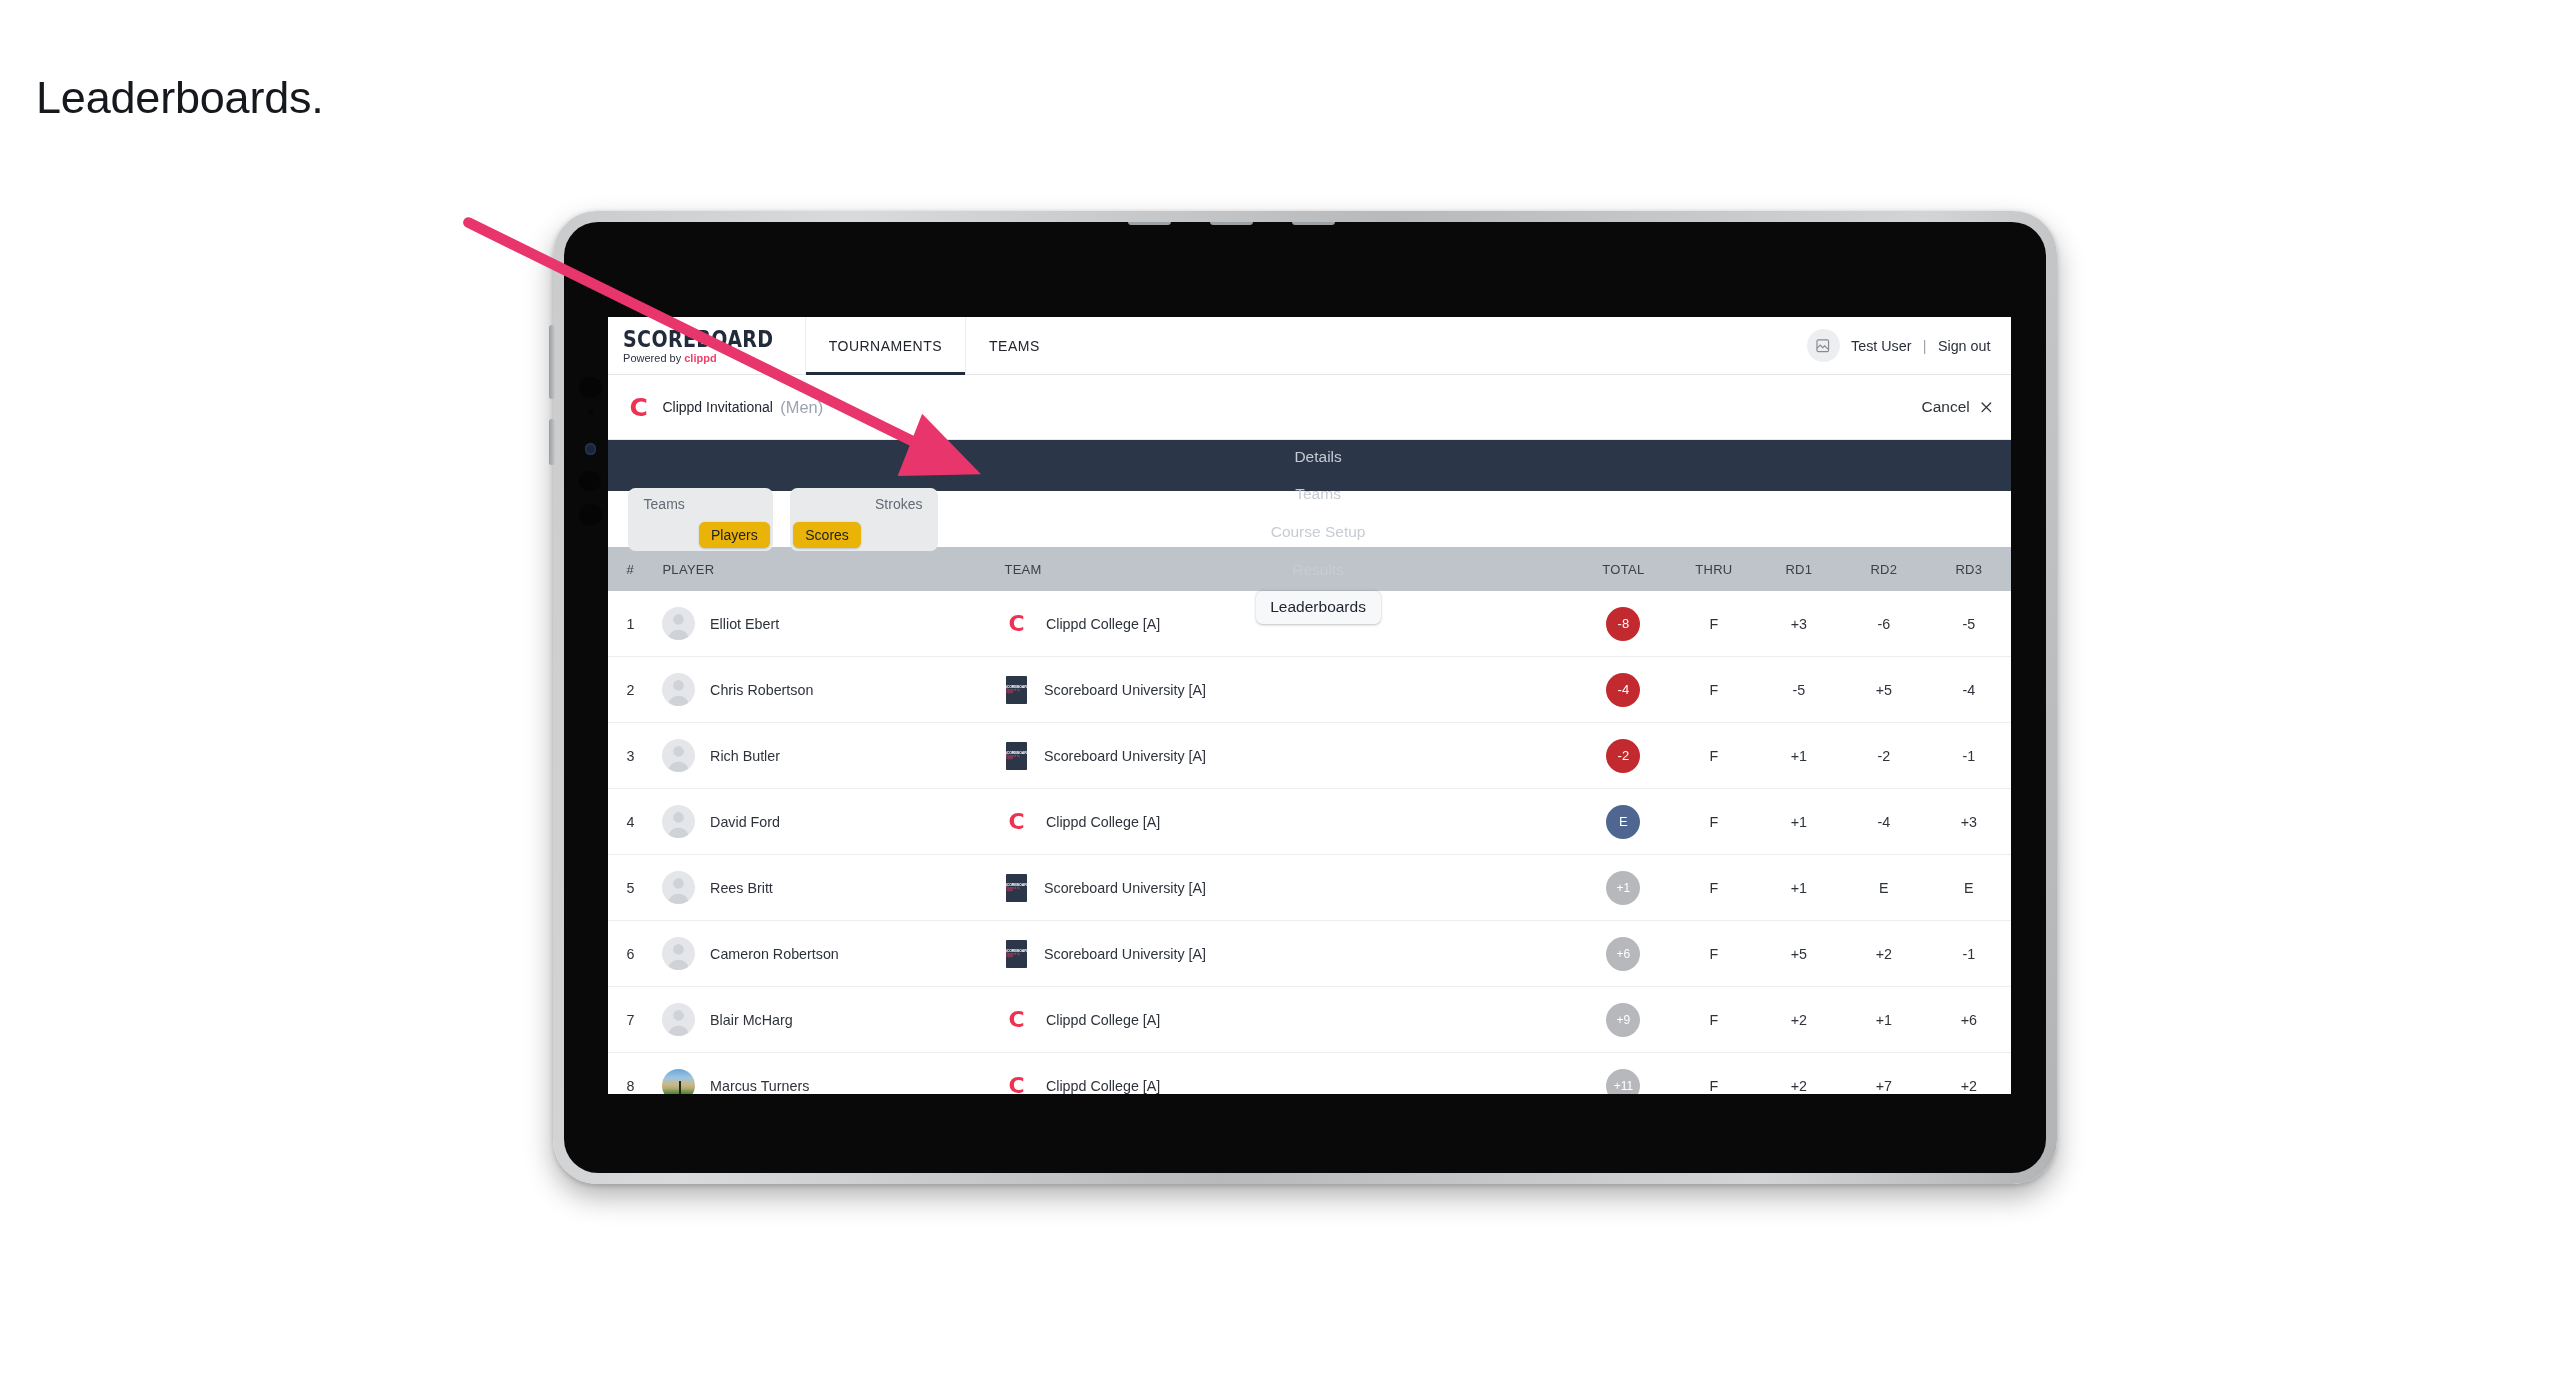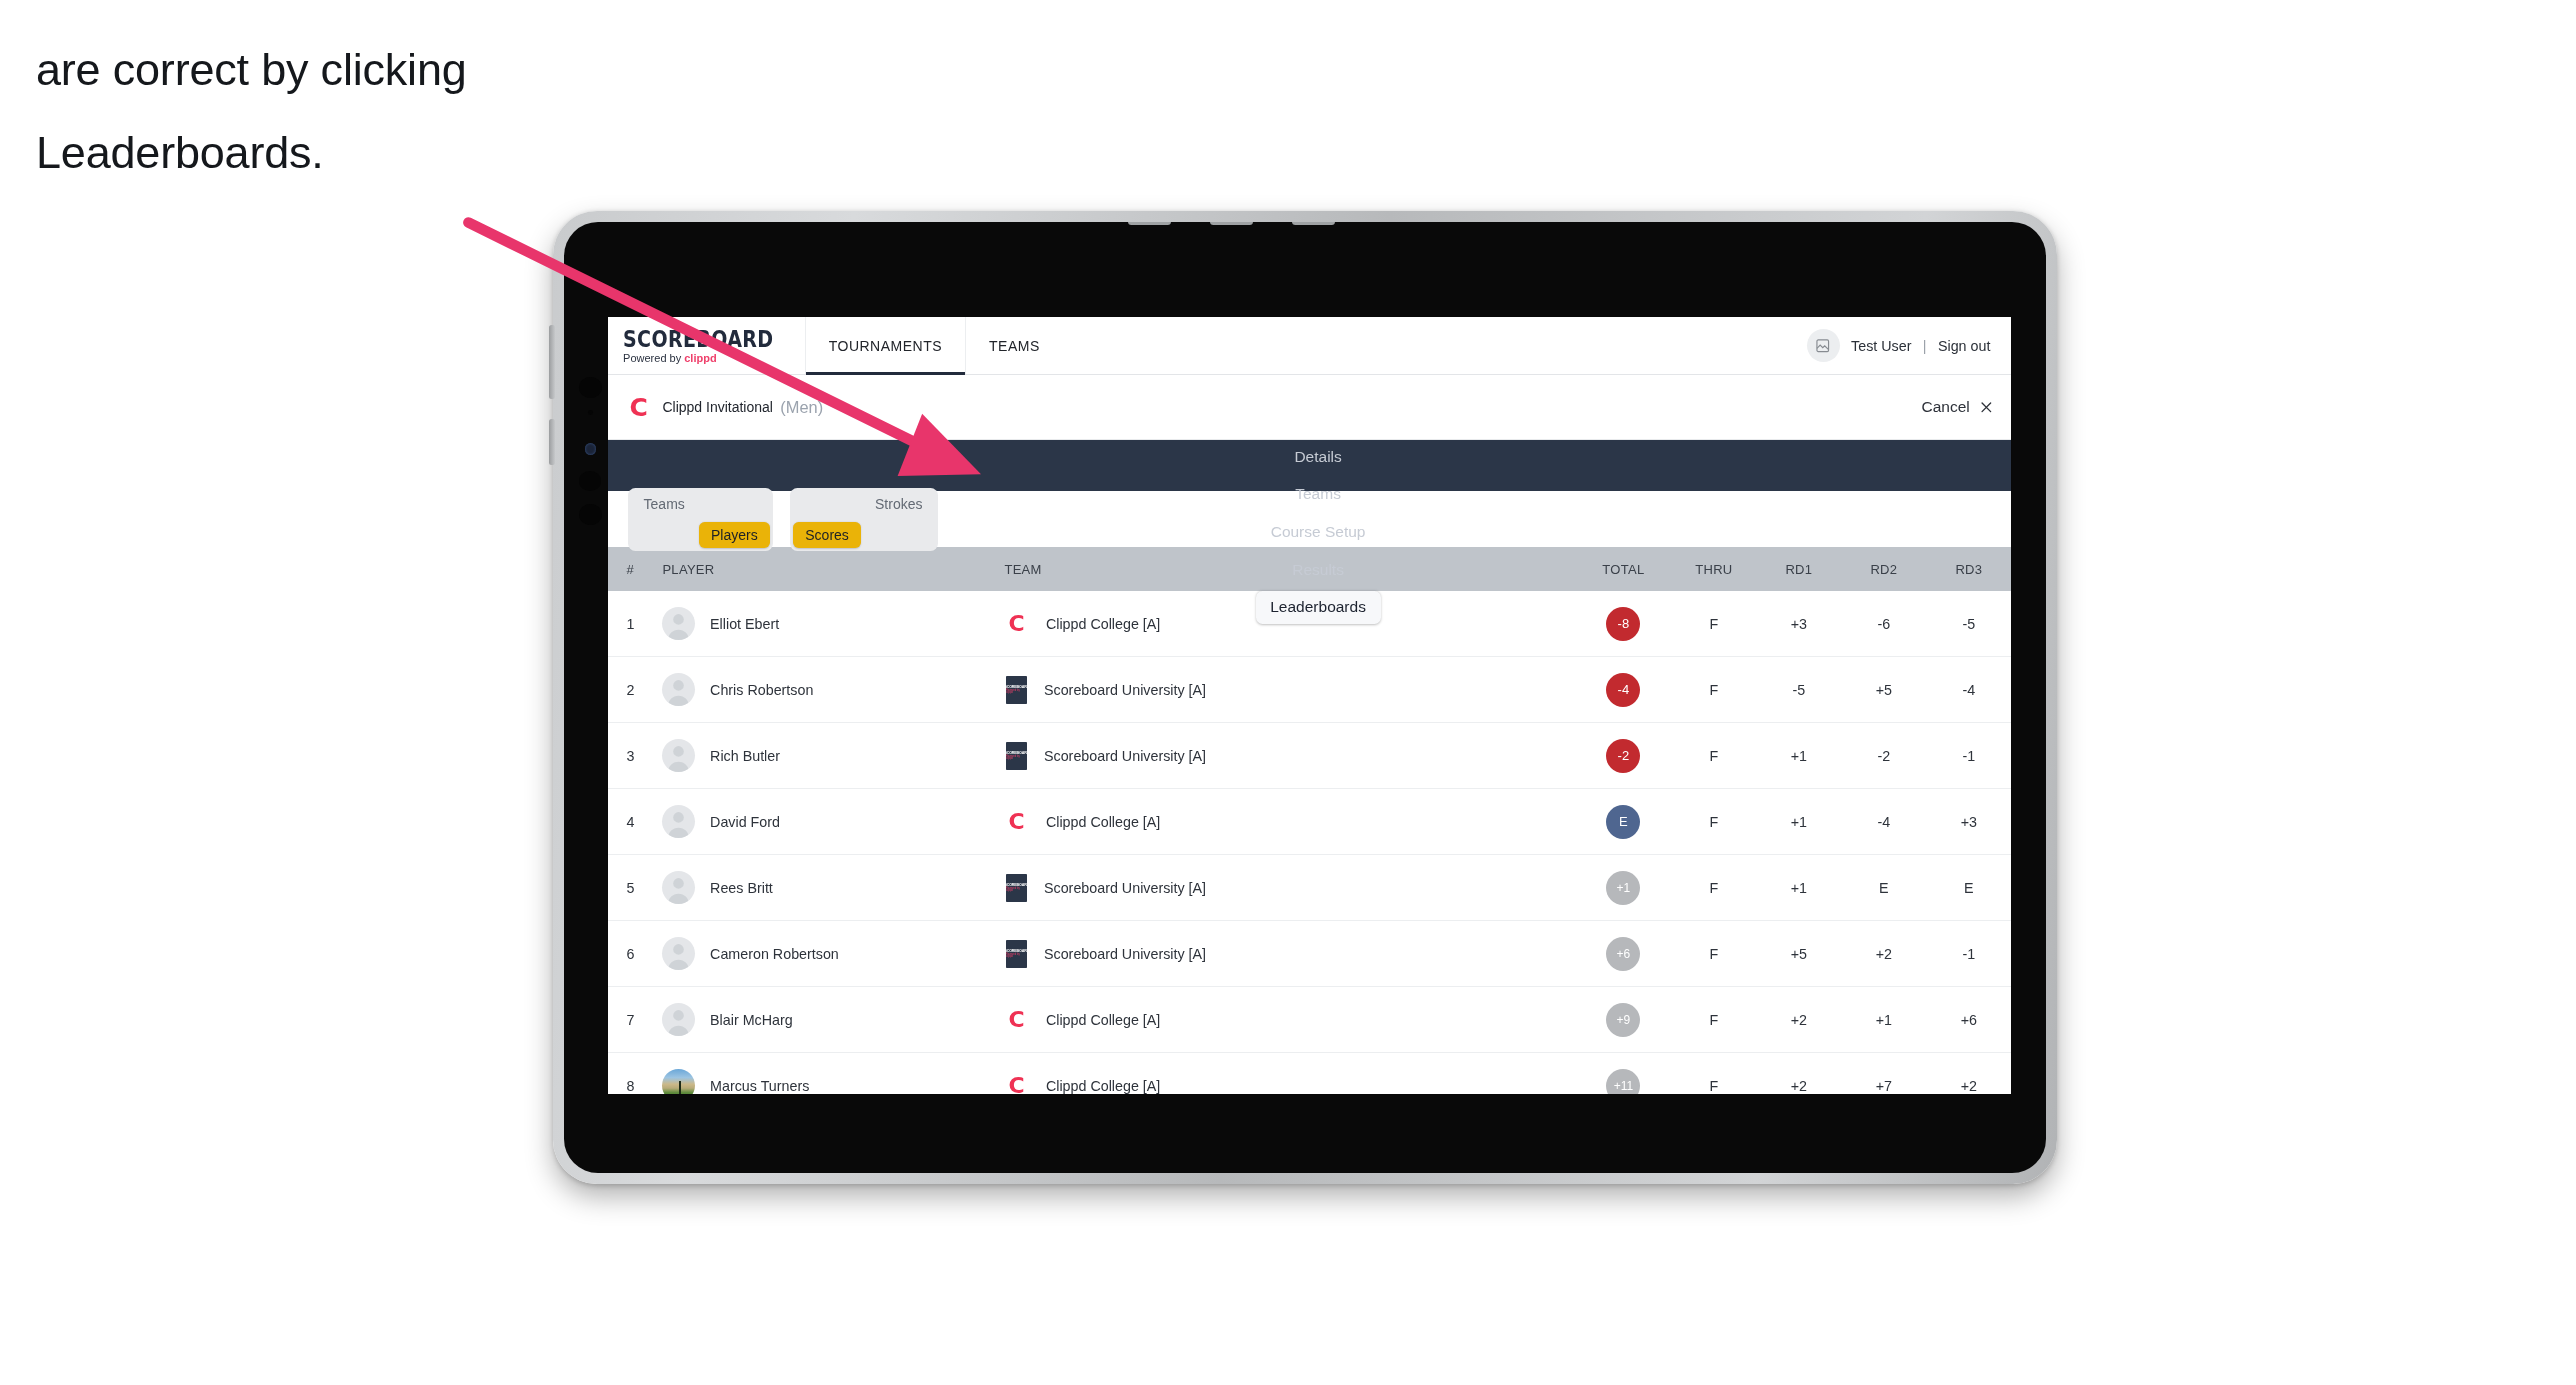--- a/index.html
+++ b/index.html
@@ -185,21 +185,20 @@
   .pill.red{background:#c22a2f;}
   .pill.blue{background:#4f6690;}
   .pill.gray{background:#b6b8bb;font-size:12px;}
 
   .header-cell{color:#3a4049;}
 </style>
 </head>
 <body>
 
 <div id="instruction">
-  <div>are correct by clicking</div>
   <div class="bold">Leaderboards.</div>
 </div>
 
 <svg id="arrow-svg" viewBox="0 0 3151 1695">
   <line x1="573" y1="272" x2="1150" y2="556" stroke="#e8356b" stroke-width="13" stroke-linecap="round"></line>
   <polygon points="1128,506 1200,580 1098,582" fill="#e8356b"></polygon>
 </svg>
 
 <div id="tablet">
   <div class="side-btn" style="left:-4.1px;top:114px;width:5.7px;height:74px;"></div>

